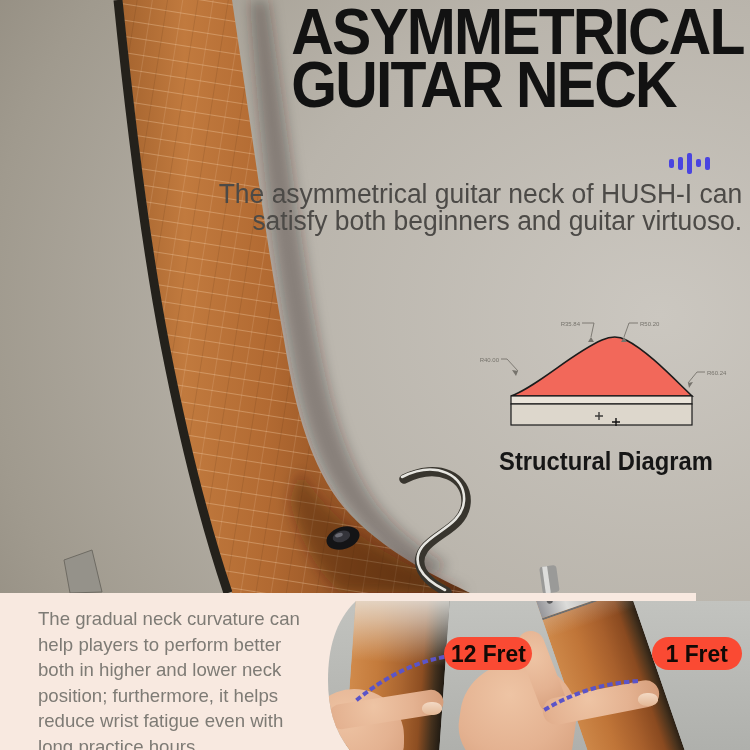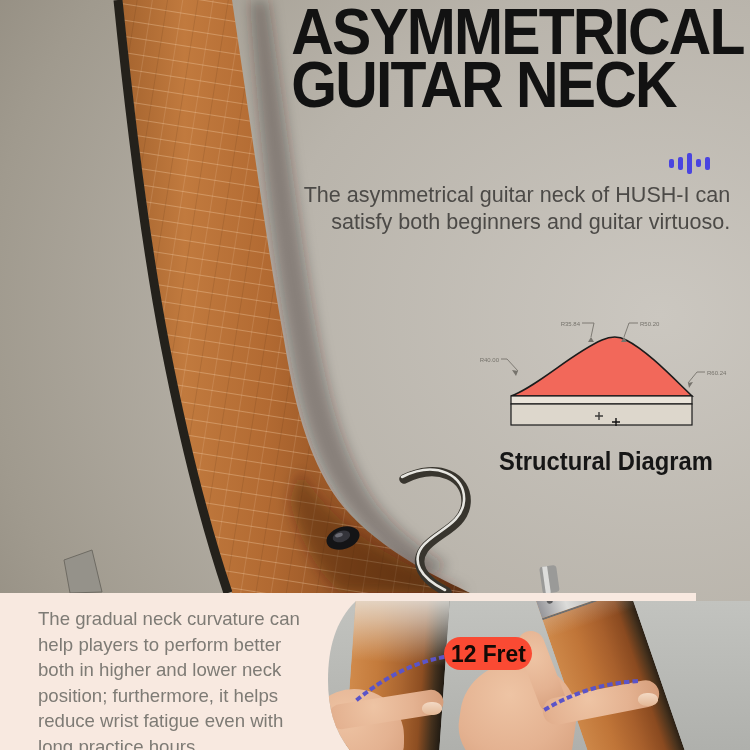--- a/index.html
+++ b/index.html
@@ -15,21 +15,21 @@
   .headline .t-line{display:block;font-weight:bold;font-size:64px;line-height:53px;letter-spacing:-2px;transform:scaleX(0.92);transform-origin:100% 50%;white-space:nowrap;}
   
   .eq{position:absolute;top:151px;right:40px;display:flex;align-items:center;gap:4px;height:24px;}
   .eq i{display:block;width:5px;border-radius:2px;background:#4a44e0;}
   .eq i:nth-child(1){height:9px;}
   .eq i:nth-child(2){height:13px;}
   .eq i:nth-child(3){height:21px;}
   .eq i:nth-child(4){height:8px;}
   .eq i:nth-child(5){height:13px;}
   
-  .intro{position:absolute;top:181px;right:20px;text-align:right;color:#4c4a47;font-size:22px;line-height:27px;}
+  .intro{position:absolute;top:181px;right:8px;text-align:right;color:#4c4a47;font-size:27px;line-height:27px;}
   .intro span{display:block;white-space:nowrap;transform:scaleX(0.98);transform-origin:100% 50%;}
   
   .diagram{position:absolute;left:476px;top:298px;width:274px;height:178px;}
   .diagram svg{display:block;}
   .diagram .caption{position:absolute;left:0;bottom:0;width:260px;text-align:center;font-size:25px;font-weight:bold;color:#161616;transform:scaleX(0.95);white-space:nowrap;}
   .dim-label{font-size:6px;fill:#76736c;}
   
   .band{position:absolute;left:0;top:593px;width:696px;height:157px;background:#f8e9e0;}
   .band-text{position:absolute;left:38px;top:13px;color:#7e7b75;font-size:19px;line-height:25.5px;}
   .band-text div{white-space:nowrap;transform:scaleX(0.98);transform-origin:0 50%;}
@@ -212,16 +212,19 @@
       <div class="hand thumb-right"></div>
       <div class="hand finger-right"></div>
       <div class="nail" style="left:316px;top:92px;"></div>
       <svg class="dots" width="428" height="157">
         <path d="M224,108 Q268,82 318,80" fill="none" stroke="#5b54c8" stroke-width="4" stroke-dasharray="1.5 7" stroke-linecap="square"></path>
       </svg>
 
       <div class="badge badge-12">
         <span>12 Fret</span>
       </div>
+      <div class="badge badge-1">
+        <span>1 Fret</span>
+      </div>
     </div>
   </div>
 
 </div>
 
 </body></html>

